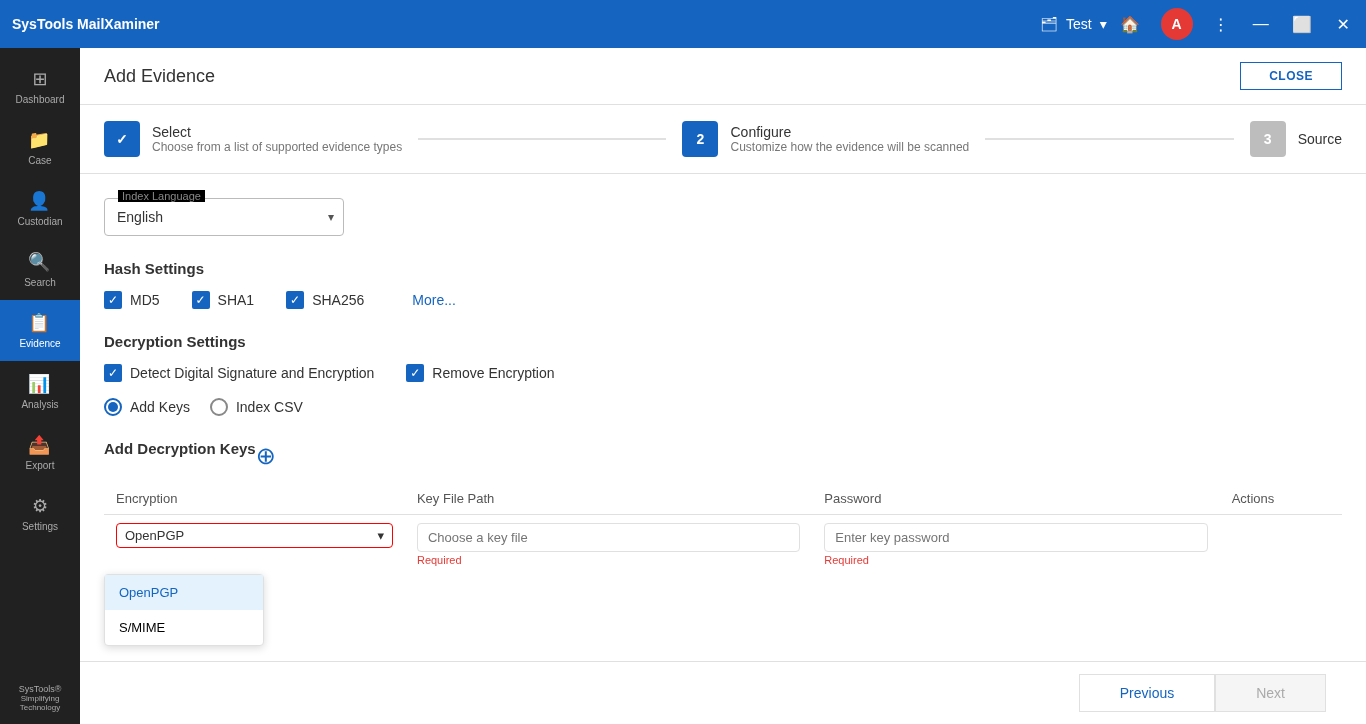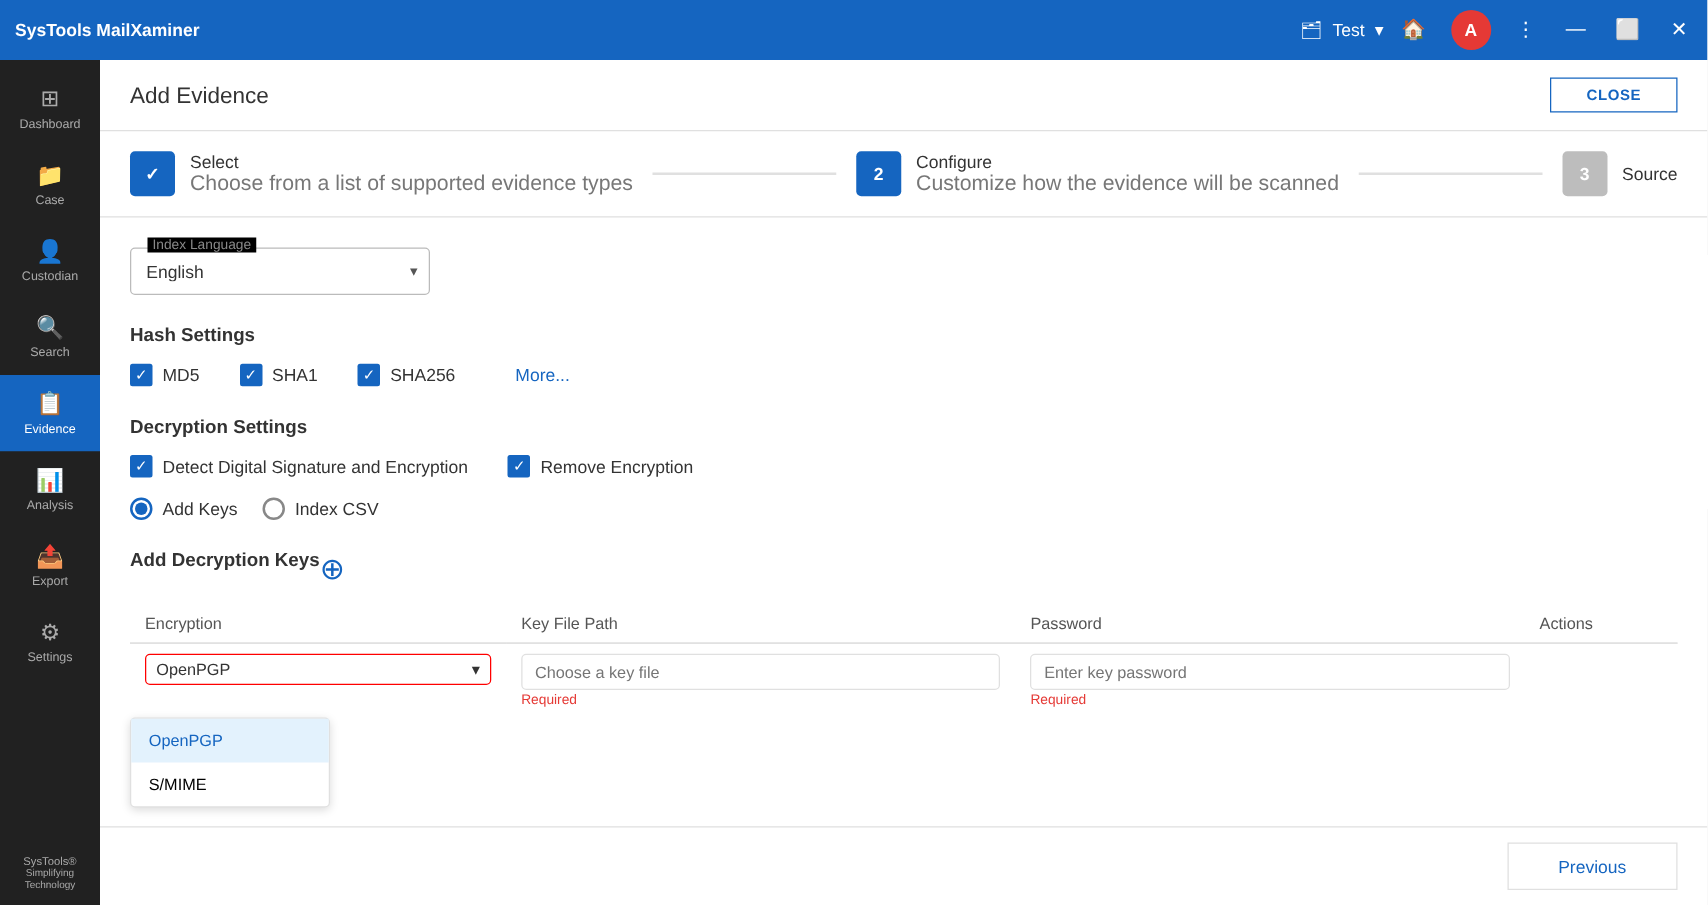--- a/index.html
+++ b/index.html
@@ -43,21 +43,21 @@
 
     
     .wizard-steps { display: flex; align-items: center; padding: 16px 24px; border-bottom: 1px solid #e0e0e0; }
     .step { display: flex; align-items: center; gap: 12px; }
     .step-circle { width: 36px; height: 36px; border-radius: 4px; display: flex; align-items: center; justify-content: center; font-size: 14px; font-weight: bold; flex-shrink: 0; }
     .step-circle.done { background: #1565c0; color: white; }
     .step-circle.active { background: #1565c0; color: white; }
     .step-circle.inactive { background: #bdbdbd; color: white; }
     .step-info { display: flex; flex-direction: column; }
     .step-name { font-size: 14px; font-weight: 400; color: #333; }
-    .step-desc { font-size: 17px; color: #777; }
+    .step-desc { font-size: 12px; color: #777; }
     .step-line { flex: 1; height: 2px; background: #e0e0e0; margin: 0 16px; }
 
     
     .form-content { flex: 1; overflow-y: auto; padding: 24px 24px; position: relative; }
 
     
     .form-group { margin-bottom: 24px; }
     .select-wrapper { position: relative; display: inline-block; width: 240px; }
     .select-label { position: absolute; top: -8px; left: 14px; background: #000000; padding: 0 4px; font-size: 11px; color: #888; z-index: 1; }
     .select-box { width: 100%; padding: 10px 32px 10px 12px; border: 1px solid #bbb; border-radius: 4px; appearance: none; font-size: 14px; color: #333; cursor: pointer; background: white; }
@@ -96,21 +96,21 @@
     .dropdown-trigger { border: 1px solid red; border-radius: 4px; padding: 4px 8px; min-width: 140px; cursor: pointer; background: white; font-size: 13px; color: #333; display: flex; align-items: center; justify-content: space-between; }
     .dropdown-menu { position: absolute; top: 100%; left: 0; background: white; border: 1px solid #e0e0e0; border-radius: 4px; min-width: 160px; z-index: 100; box-shadow: 0 2px 8px rgba(0,0,0,0.15); }
     .dropdown-menu-item { padding: 10px 14px; font-size: 13px; cursor: pointer; }
     .dropdown-menu-item.highlighted { background: #e3f2fd; color: #1565c0; }
 
     
     .text-input { border: 1px solid #e0e0e0; border-radius: 4px; padding: 6px 10px; font-size: 13px; color: #aaa; width: 100%; }
     .required-text { color: #e53935; font-size: 11px; margin-top: 2px; }
 
     
-    .bottom-nav { display: flex; align-items: flex-start; justify-content: flex-end; padding: 12px 24px; border-top: 1px solid #e0e0e0; background: white; }
+    .bottom-nav { display: flex; align-items: flex-start; justify-content: flex-end; padding: 12px 40px; border-top: 1px solid #e0e0e0; background: white; }
     .nav-btn-prev { border: 1px solid #e0e0e0; background: white; color: #1565c0; padding: 10px 40px; font-size: 14px; cursor: pointer; }
     .nav-btn-next { border: 1px solid #e0e0e0; background: #f5f5f5; color: #aaa; padding: 10px 40px; font-size: 14px; cursor: default; }
 
     
     .form-content::-webkit-scrollbar { width: 8px; }
     .form-content::-webkit-scrollbar-track { background: #f5f5f5; }
     .form-content::-webkit-scrollbar-thumb { background: #ccc; border-radius: 4px; }
   </style>
 </head>
 <body>
@@ -321,16 +321,17 @@
               <td></td>
             </tr>
           </tbody>
         </table>
       </div>
 
     </div>
 
     <div class="bottom-nav">
       <button class="nav-btn-prev">Previous</button>
+      <button class="nav-btn-next">Next</button>
     </div>
 
   </div>
 </div>
 
 </body></html>

